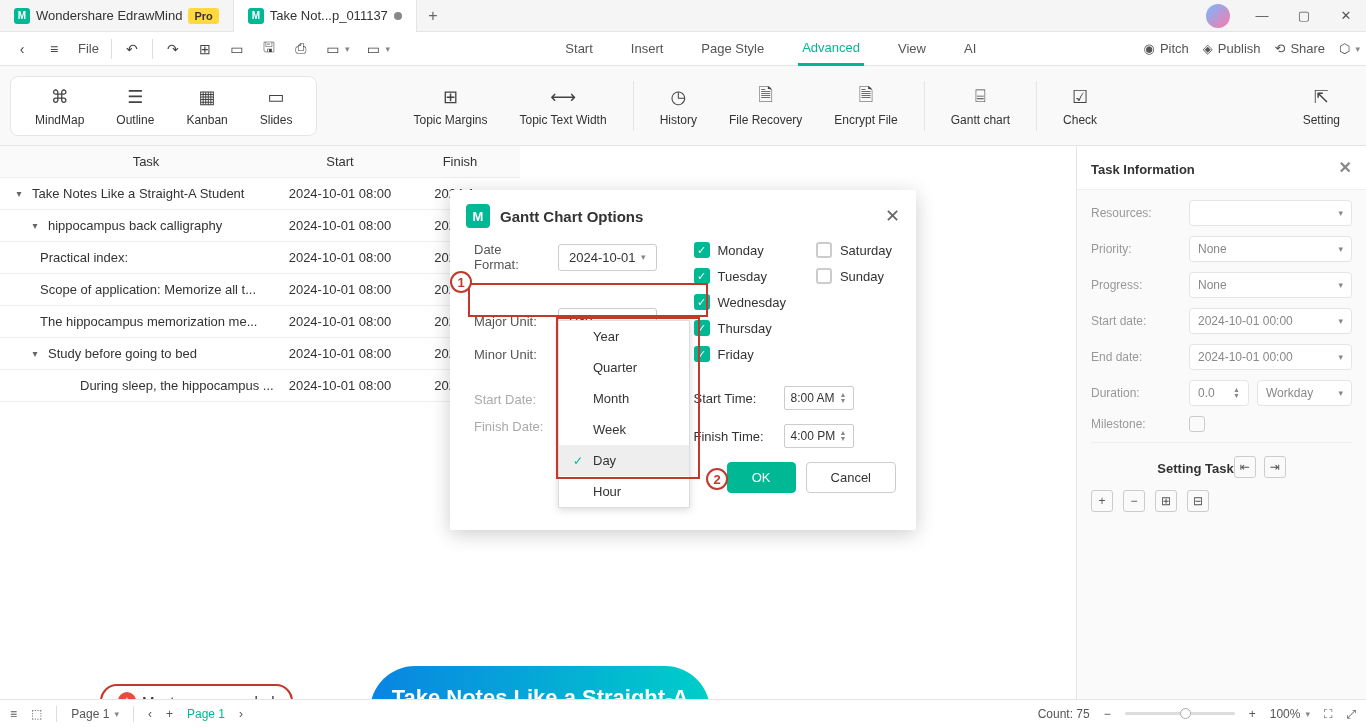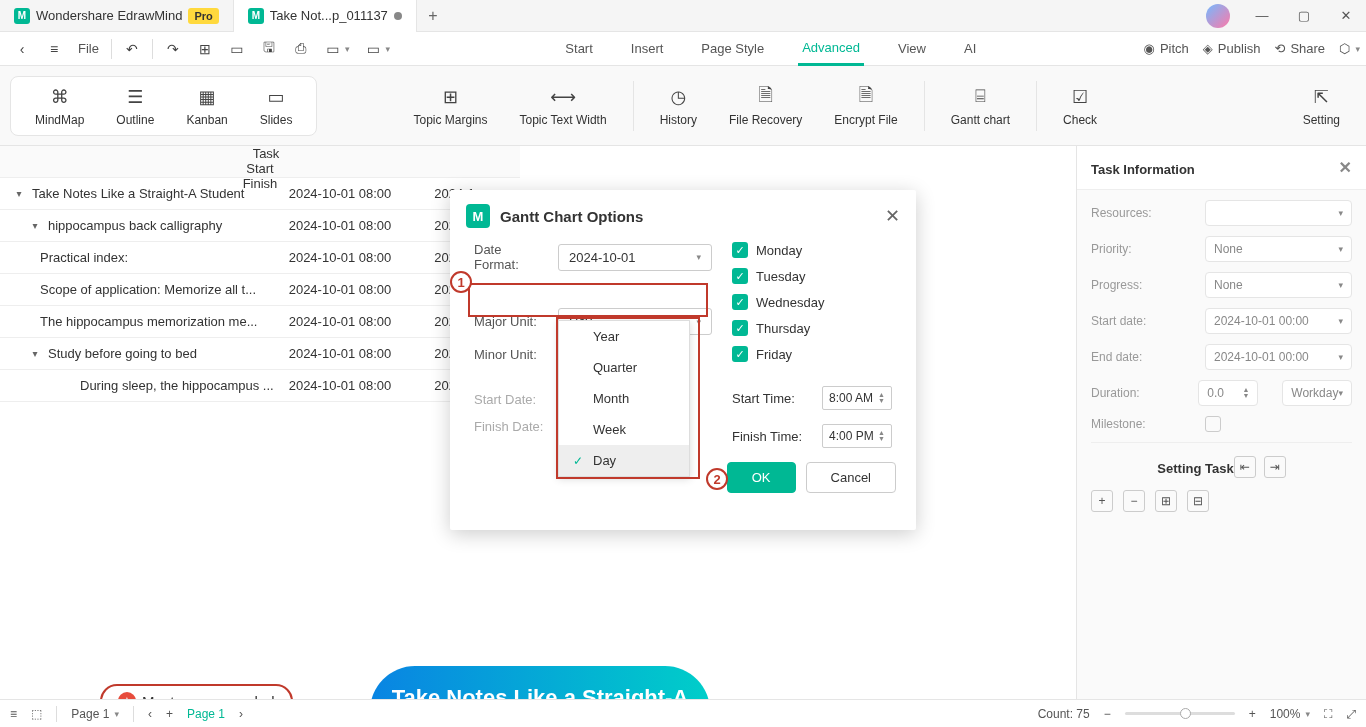--- a/index.html
+++ b/index.html
@@ -40,55 +40,55 @@
 
 .content { display:flex; height: calc(727px - 32px - 34px - 80px - 28px); position:relative; }
 .gantt-area { flex:1; display:flex; flex-direction:column; overflow:hidden; }
 .gantt-date-hdr { height:20px; font-size:11px; color:#555; padding-left:540px; position:relative; border-bottom:1px solid #e5e5e5;}
 .gantt-date-label { position:absolute; top:2px; left:542px; }
 .gantt-date-right { position:absolute; top:2px; right:100px; }
 .gantt-nav { position:absolute; right:8px; top:2px; width:20px; height:20px; border:1px solid #ddd; display:flex; align-items:center; justify-content:center; background:#fff; cursor:pointer; border-radius:3px;}
 .gantt-table { display:flex; }
 .gantt-left { width: 520px; }
 .gantt-hdr, .gantt-row { display:flex; border-bottom:1px solid #eee; height:32px; align-items:center; }
-.gantt-hdr { background:#fafafa; font-weight:500;flex-direction:column; }
+.gantt-hdr { background:#fafafa; font-weight:500; }
 .gantt-col-task { width:280px; padding-left:12px; text-align:left; }
 .gantt-col-start, .gantt-col-finish { width:120px; text-align:center; }
 .gantt-row .gantt-col-task { display:flex; align-items:center; gap:6px; }
 .gantt-expand { width:14px; display:inline-flex; justify-content:center; color:#666; cursor:pointer; font-size:10px; }
 .indent-1 { padding-left:28px; }
 .indent-2 { padding-left:40px; }
 .indent-3 { padding-left:80px; }
 
 
 .canvas { position:absolute; top:290px; left:0; right:290px; bottom:0; background:#fff; overflow:hidden;}
 .mm-center { position:absolute; left:370px; top:230px; width:340px; height:90px; border-radius:45px; background:linear-gradient(90deg,#0984e3,#00cec9); color:#fff; display:flex; align-items:center; justify-content:center; font-size:22px; font-weight:bold; text-align:center; padding:10px; }
 .mm-node { position:absolute; border:2px solid; border-radius:20px; padding:6px 16px; font-size:15px; background:#fff; display:flex; align-items:center; gap:6px; }
 .star-icon { width:18px; height:18px; border-radius:50%; background:#e74c3c; color:#fff; font-size:11px; display:inline-flex; align-items:center; justify-content:center;}
 
 
 .right-panel { width:290px; border-left:1px solid #e5e5e5; background:#fafafa; padding:0; position:absolute; right:0; top:0; bottom:0;}
 .panel-header { padding:12px 14px; font-weight:600; color:#333; display:flex; align-items:flex-end; justify-content:space-between; border-bottom:1px solid #eee; background:#fff;}
 .panel-close { cursor:pointer; color:#888; font-size:16px;}
 .panel-body { padding:10px 14px; }
-.panel-row { display:flex; align-items:center; margin-bottom:10px; gap:24px;}
+.panel-row { display:flex; align-items:center; margin-bottom:10px; gap:8px;}
 .panel-label { width:90px; color:#999; font-size:12px;}
 .panel-input { flex:1; background:#fff; border:1px solid #e5e5e5; border-radius:4px; padding:4px 8px; color:#888; font-size:12px; height:26px; display:flex; align-items:center; justify-content:space-between;}
 .panel-section-title { font-weight:600; padding:10px 0 6px; color:#333;}
 .panel-tools { display:flex; gap:10px; padding:8px 0;}
 .panel-tool { width:22px; height:22px; border:1px solid #ccc; border-radius:3px; display:flex; align-items:center; justify-content:center; cursor:pointer; color:#555; font-size:12px;}
 .panel-sep { border-top:1px solid #eee; margin:8px 0;}
 
 
 .modal { position:absolute; left:450px; top:190px; width:466px; height:340px; background:#fff; box-shadow:0 4px 20px rgba(0,0,0,0.2); border-radius:2px; z-index:100; }
 .modal-hdr { display:flex; align-items:center; padding:14px 16px; gap:10px;}
 .modal-hdr .modal-icon { width:24px; height:24px; background:#00b894; border-radius:4px; display:flex; align-items:center; justify-content:center; color:#fff; font-weight:bold;}
 .modal-hdr .modal-title { font-size:15px; font-weight:600;}
 .modal-close { margin-left:auto; cursor:pointer; color:#666; font-size:18px;}
-.modal-body { padding:0 24px; display:flex; gap:20px;}
+.modal-body { padding:0 24px; display:flex; gap:37px;}
 .modal-left { width:240px;}
 .modal-right { flex:1;}
 .modal-row { display:flex; align-items:center; margin-bottom:12px; gap:10px;}
 .modal-label { width:74px; color:#555; font-size:13px;}
 .modal-select { flex:1; border:1px solid #ccc; border-radius:3px; padding:5px 10px; font-size:13px; display:flex; justify-content:space-between; align-items:center; cursor:pointer; background:#fff;}
 .modal-dropdown { position:absolute; left:558px; top:320px; width:132px; background:#fff; border:1px solid #ddd; box-shadow:0 2px 8px rgba(0,0,0,0.15); z-index:101;}
 .dd-item { padding:8px 14px; cursor:pointer; display:flex; align-items:center; gap:8px; font-size:13px;}
 .dd-item.selected { background:#eee;}
 .dd-check { color:#00b894; font-size:12px; width:12px;}
 .chk-row { display:flex; align-items:center; gap:8px; margin-bottom:10px; font-size:13px; color:#333;}
@@ -479,20 +479,30 @@
             </div>
           <div class="chk-row">
               <div class="chk checked">✓</div>
               <span>Thursday</span>
             </div>
           <div class="chk-row">
               <div class="chk checked">✓</div>
               <span>Friday</span>
             </div>
         </div>
+        <div class="days-col">
+          <div class="chk-row">
+              <div class="chk unchecked"></div>
+              <span>Saturday</span>
+            </div>
+          <div class="chk-row">
+              <div class="chk unchecked"></div>
+              <span>Sunday</span>
+            </div>
+        </div>
       </div>
       <div class="time-row">
           <div class="time-label">Start Time:</div>
           <div class="time-input">
             <span>8:00 AM</span>
             <span class="spinner">
               <span>▲</span>
               <span>▼</span>
             </span>
           </div>
@@ -528,20 +538,24 @@
       <span class="dd-check"></span>
       <span>Month</span>
     </div>
   <div class="dd-item">
       <span class="dd-check"></span>
       <span>Week</span>
     </div>
   <div class="dd-item selected">
       <span class="dd-check">✓</span>
       <span>Day</span>
+    </div>
+  <div class="dd-item">
+      <span class="dd-check"></span>
+      <span>Hour</span>
     </div>
 </div>
 
 <div class="marker" style="left:450px; top:271px;">1</div>
 <div class="anno-box" style="left:468px; top:283px; width:240px; height:34px;"></div>
 <div class="anno-box" style="left:556px; top:317px; width:144px; height:162px;"></div>
 <div class="marker" style="left:706px; top:468px;">2</div>
 
 <div class="statusbar">
   <div class="sb-item">≡</div>

